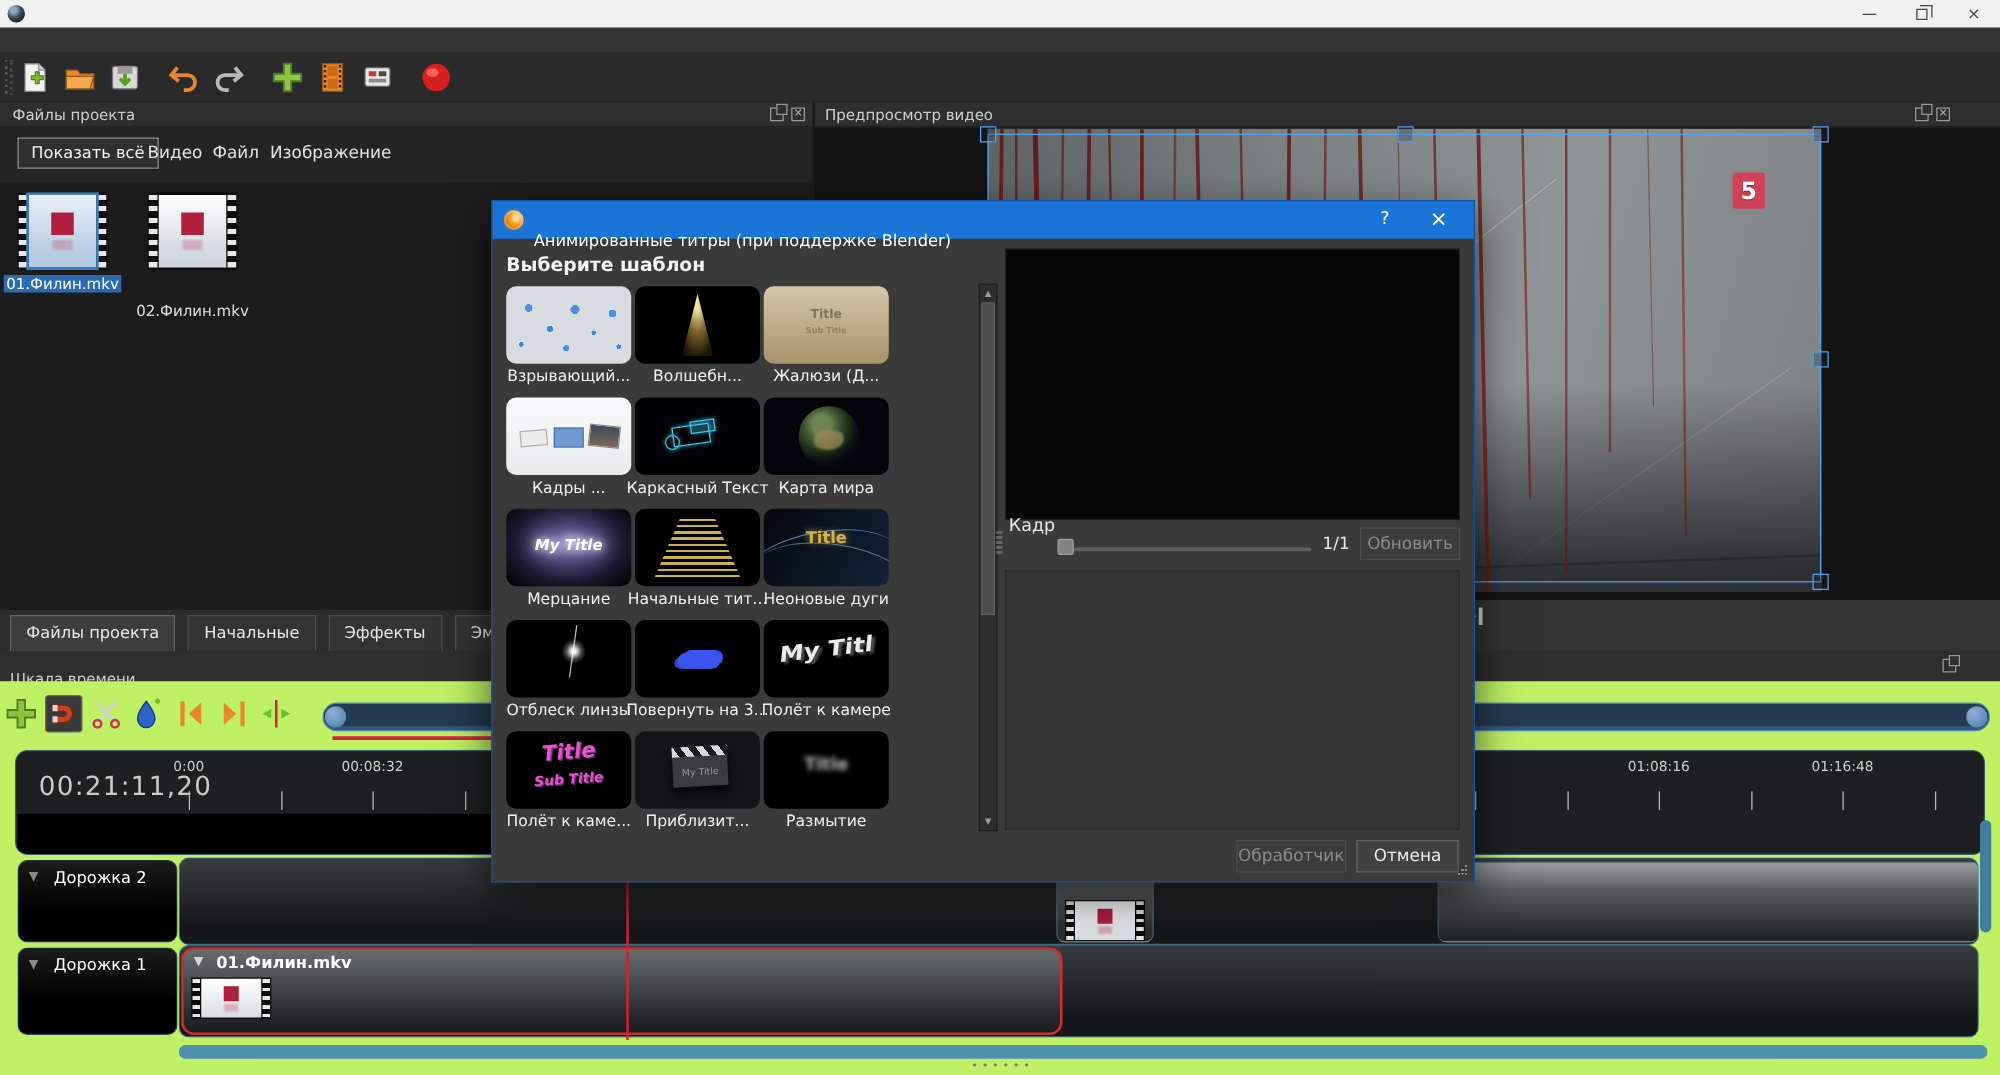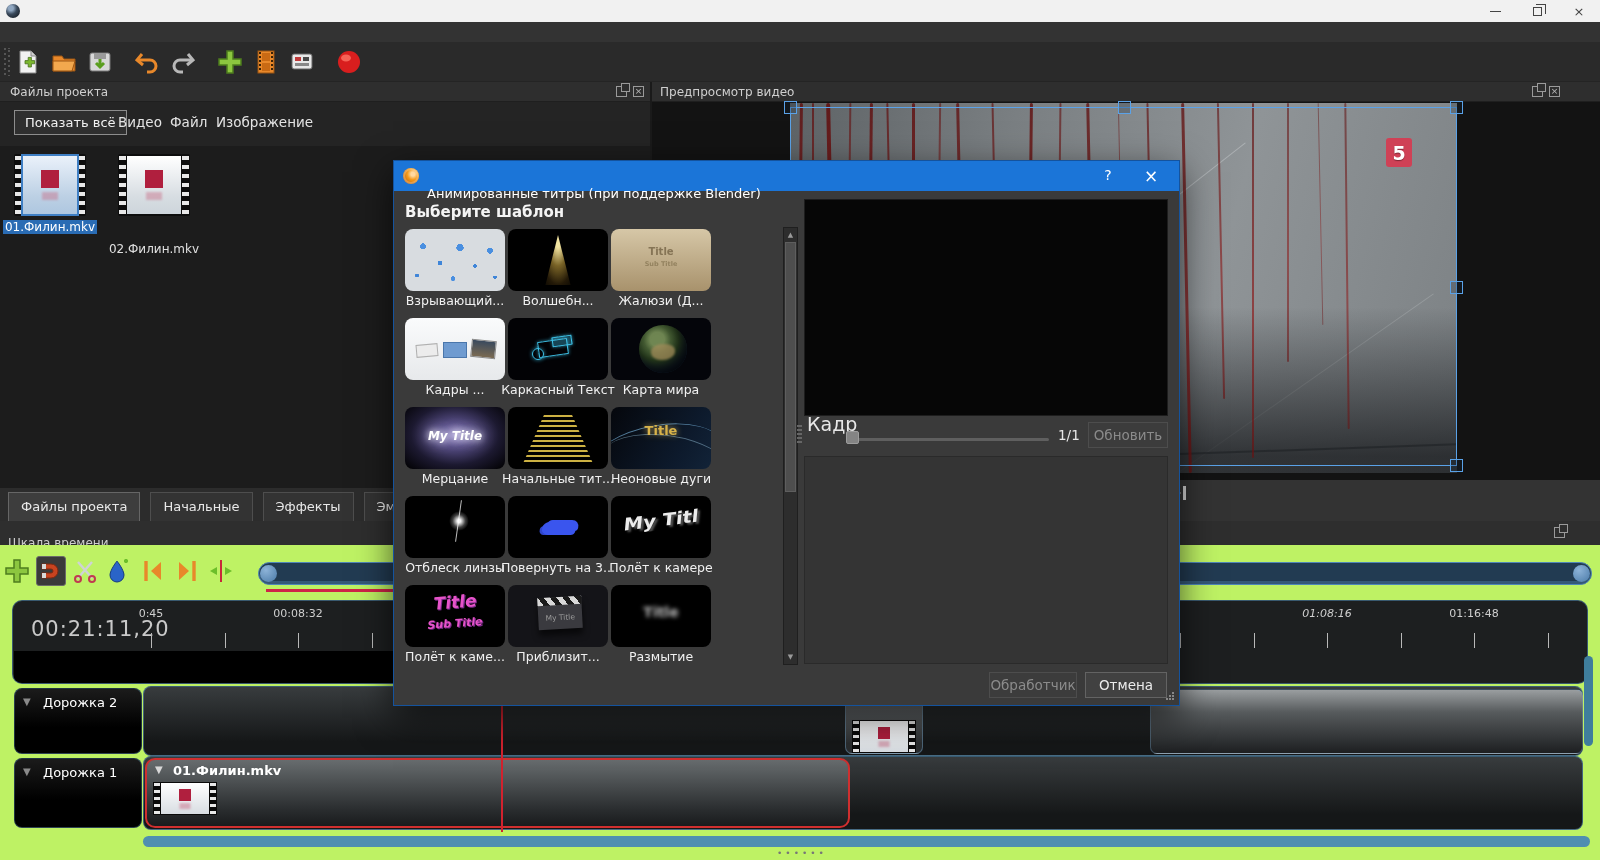--- a/index.html
+++ b/index.html
@@ -131,21 +131,21 @@
   .dclose{position:absolute;right:18px;top:5px;color:#fff;font-size:17px;width:20px;text-align:center;}
   .dheading{position:absolute;left:11px;top:42px;font-size:15px;font-weight:bold;color:#f4f4f4;}
   .tcell{position:absolute;width:100px;}
   .th{position:absolute;left:0;top:0;width:100px;height:62px;border-radius:8px;overflow:hidden;background:#000;}
   .tlabel{position:absolute;left:-8px;top:64px;width:116px;text-align:center;font-size:12.5px;color:#f0f0f0;white-space:nowrap;overflow:hidden;}
   .gscroll{position:absolute;left:389px;top:66px;width:15px;height:438px;background:#2d2d2d;border:1px solid #1f1f1f;}
   .gscroll .ar{position:absolute;left:0;width:13px;text-align:center;font-size:7px;color:#9a9a9a;}
   .gscroll .thumb{position:absolute;left:1px;top:14px;width:11px;height:250px;background:#4e4e4e;border:1px solid #5e5e5e;}
   .dpreview{position:absolute;left:410px;top:38px;width:364px;height:217px;background:#060606;border:1px solid #1d1d1d;}
   .dgrip{position:absolute;left:403px;top:264px;width:5px;height:18px;background:repeating-linear-gradient(180deg,#666 0 2px,transparent 2px 4px);}
-  .dframe-label{position:absolute;left:413px;top:252px;font-size:19px;color:#e8e8e8;}
+  .dframe-label{position:absolute;left:413px;top:252px;font-size:14px;color:#e8e8e8;}
   .dslider-track{position:absolute;left:452px;top:277px;width:203px;height:3px;background:#5f5f5f;border-radius:2px;}
   .dslider-handle{position:absolute;left:452px;top:270px;width:13px;height:13px;background:#848484;border:1px solid #9d9d9d;border-radius:2px;}
   .dframe-count{position:absolute;left:664px;top:266px;font-size:13.5px;color:#e8e8e8;}
   .dbtn{position:absolute;height:26px;background:#414141;border:1px solid #636363;color:#ececec;font-size:13.5px;
         display:flex;align-items:center;justify-content:center;font-family:inherit;}
   .dbtn.disabled{color:#8b8b8b;border-color:#4d4d4d;background:#3c3c3c;}
   .dprops{position:absolute;left:410px;top:295px;width:364px;height:208px;background:#343434;border:1px solid #2a2a2a;}
   .dresize{position:absolute;right:4px;bottom:4px;width:10px;height:10px;
            background:radial-gradient(circle 1px at 8px 2px,#888 99%,transparent),radial-gradient(circle 1px at 5px 5px,#888 99%,transparent),radial-gradient(circle 1px at 8px 5px,#888 99%,transparent),radial-gradient(circle 1px at 2px 8px,#888 99%,transparent),radial-gradient(circle 1px at 5px 8px,#888 99%,transparent),radial-gradient(circle 1px at 8px 8px,#888 99%,transparent);}
 
@@ -460,39 +460,39 @@
     <div class="zslider">
       <div class="zhandle" style="left:1px;"></div>
       <div class="zhandle" style="right:1px;"></div>
     </div>
     <div class="redline"></div>
 
     <div class="ruler" id="ruler">
       <div class="timecode">00:21:11,20</div>
       <div class="cache"></div>
     <div class="tick" style="left: 138px;"></div>
-        <div class="ticklabel" style="left: 138px;">0:45</div>
+        <div class="ticklabel" style="left: 138px;">0:00</div>
         <div class="tick" style="left: 212px;"></div>
         <div class="tick" style="left: 285px;"></div>
         <div class="ticklabel" style="left: 285px;">00:08:32</div>
         <div class="tick" style="left: 359px;"></div>
         <div class="tick" style="left: 432px;"></div>
         <div class="tick" style="left: 506px;"></div>
         <div class="tick" style="left: 579px;"></div>
         <div class="tick" style="left: 653px;"></div>
         <div class="tick" style="left: 726px;"></div>
         <div class="tick" style="left: 800px;"></div>
         <div class="tick" style="left: 873px;"></div>
         <div class="tick" style="left: 947px;"></div>
         <div class="tick" style="left: 1020px;"></div>
         <div class="tick" style="left: 1094px;"></div>
         <div class="tick" style="left: 1167px;"></div>
         <div class="tick" style="left: 1241px;"></div>
         <div class="tick" style="left: 1314px;"></div>
-        <div class="ticklabel" style="left: 1314px; font-style: italic;">01:08:16</div>
+        <div class="ticklabel" style="left: 1314px;">01:08:16</div>
         <div class="tick" style="left: 1388px;"></div>
         <div class="tick" style="left: 1461px;"></div>
         <div class="ticklabel" style="left: 1461px;">01:16:48</div>
         <div class="tick" style="left: 1535px;"></div>
       </div>
 
     <div class="track-lane" style="top:141px;height:70px;">
     </div>
     <div class="clip small" style="z-index:2;">
       <div class="mini-film" style="left:6px;top:30px;">

